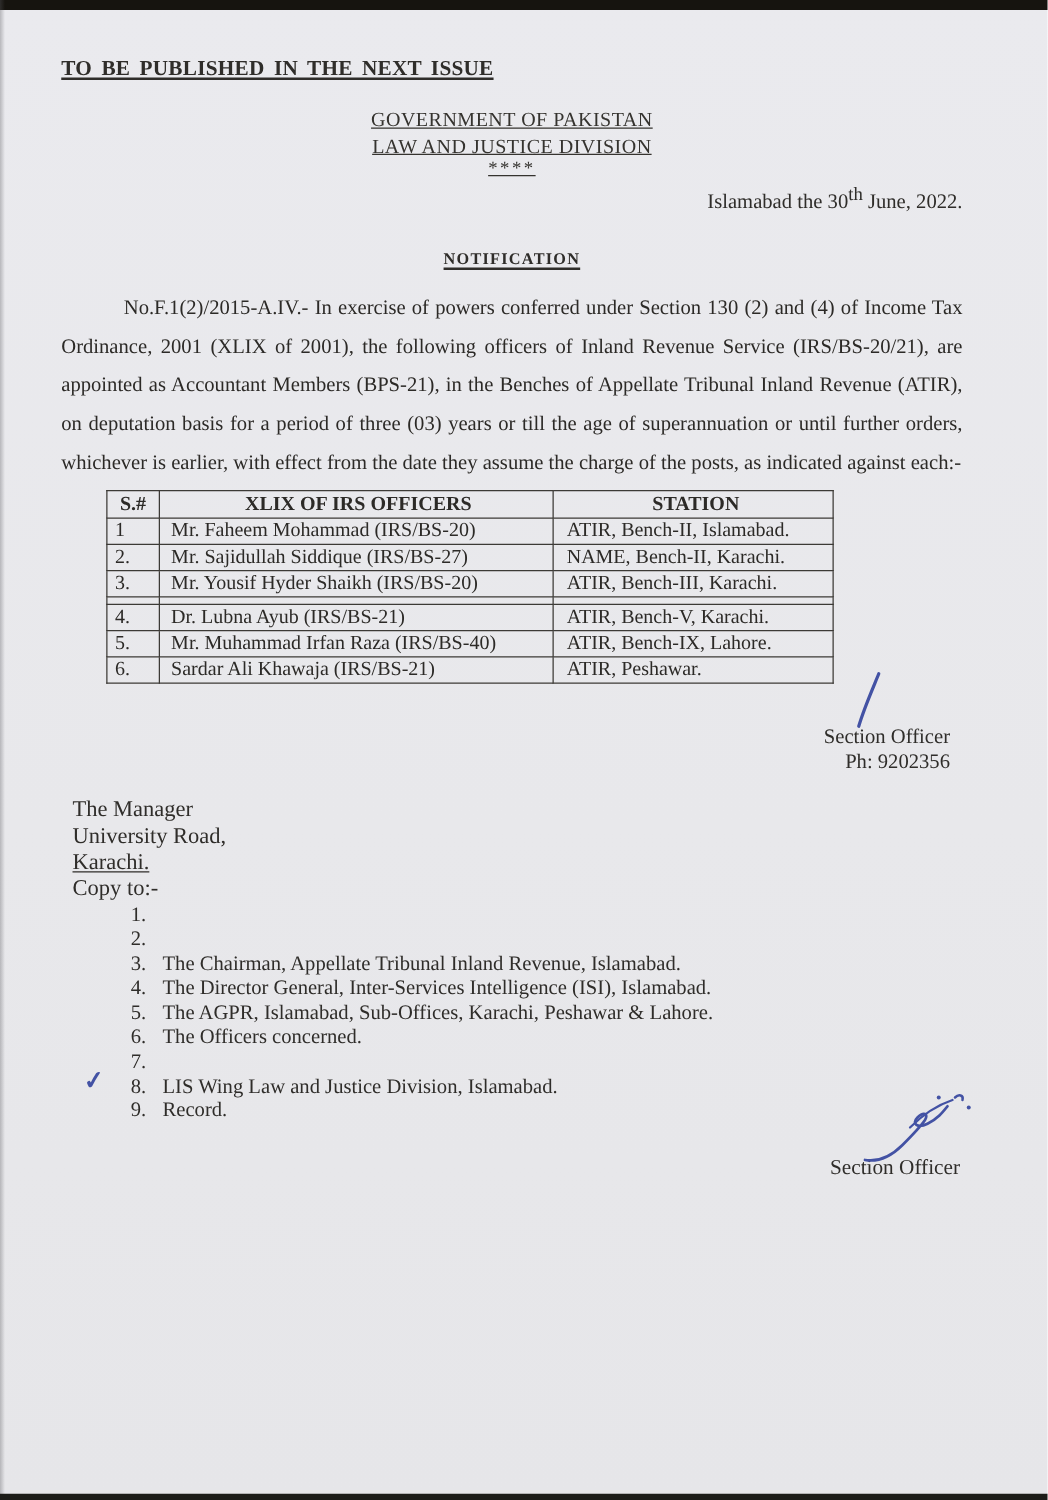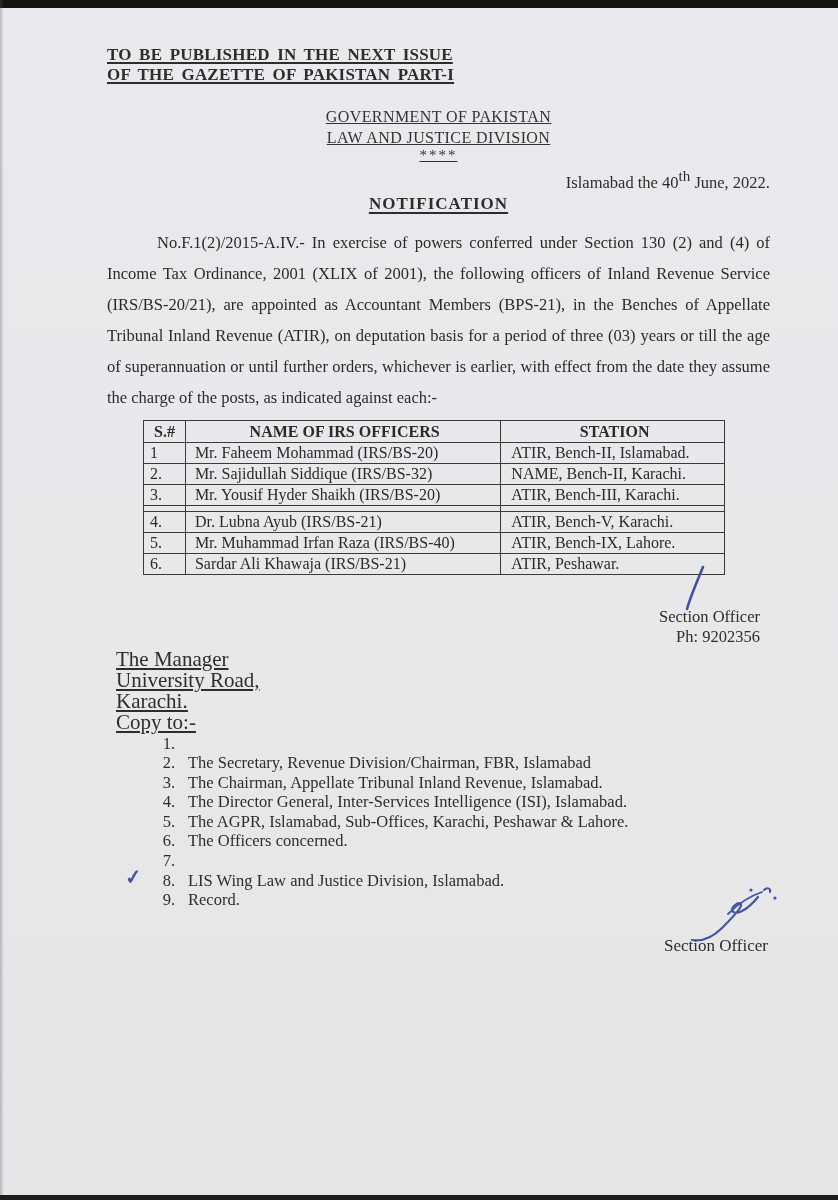--- a/index.html
+++ b/index.html
@@ -18,36 +18,36 @@
   .scan-band-bottom {
     position: absolute; bottom: 0; left: 0; width: 100%; height: 5px;
     background: #1c1c18;
   }
   .scan-edge-left {
     position: absolute; top: 0; left: 0; width: 4px; height: 100%;
     background: linear-gradient(90deg, rgba(90,90,95,.35), rgba(90,90,95,0));
   }
   .content {
     position: relative;
-    padding: 45px 68px 0 107px; 
+    padding: 45px 68px 0 49px; 
     font-size: 16.5px;
   }
   .publish-notice { font-weight: bold; font-size: 17px; line-height: 20px; word-spacing: 3px; letter-spacing: .2px; }
   .publish-notice .u {
     text-decoration: underline;
     text-decoration-thickness: 2px;
     text-underline-offset: 2px;
     display: inline-block;
   }
   .org-block { margin-top: 21px; text-align: center; font-size: 16px; line-height: 21px; letter-spacing: .4px; color: #35332f; text-decoration: underline; }
   .org-stars { font-size: 15px; line-height: 14px; letter-spacing: 2px; }
   .date-line { margin-top: 4px; text-align: right; font-size: 16.5px; line-height: 20px; }
   .date-line sup { font-size: 15px; }
   .notification-heading {
-    text-align: center; font-weight: bold; font-size: 17px; line-height: 22px;
+    margin-top: 24px; text-align: center; font-weight: bold; font-size: 13px; line-height: 22px;
     letter-spacing: 1px;
   }
   .notification-heading .u { text-decoration: underline; text-decoration-thickness: 2px; text-underline-offset: 3px; }
   .body-paragraph {
     margin-top: 12px;
     text-align: justify;
     text-indent: 50px;
     line-height: 31px;
     color: #2c2a27;
   }
@@ -73,21 +73,21 @@
   .signature-top {
     position: relative;
     margin-top: 32px;
     margin-right: 10px;
     text-align: right;
     line-height: 20px;
     font-size: 16.5px;
   }
   .signature-top .sig-name { font-weight: bold; }
   .pen-slash { position: absolute; right: 52px; top: -42px; }
-  .addressee { margin-top: 2px; margin-left: 9px; line-height: 21px; font-size: 21px; text-decoration: underline; }
+  .addressee { margin-top: 18px; margin-left: 9px; line-height: 21px; font-size: 18px; }
   .addressee .u { text-decoration: underline; text-underline-offset: 2px; }
   .copy-list { margin-top: 1px; margin-left: 42px; font-size: 16.5px; }
   .copy-item { display: flex; line-height: 19.6px; position: relative; }
   .copy-item .num { width: 26px; text-align: right; flex: 0 0 26px; }
   .copy-item .txt { margin-left: 13px; }
   .check-icon {
     position: absolute; left: -24px; top: -3px;
     color: #4352a4; font-size: 20px; font-weight: bold;
     transform: rotate(-6deg);
   }
@@ -104,55 +104,54 @@
 </head>
 <body>
 
 <div class="scan-band-top"></div>
 <div class="scan-edge-left"></div>
 
 <div class="content">
 
   <div class="publish-notice">
     <span class="u">TO  BE  PUBLISHED  IN THE NEXT ISSUE</span><br>
-    <span class="u">OF THE GAZETTE OF PAKISTAN PART-I</span>
   </div>
 
   <div class="org-block">
     <div>GOVERNMENT OF PAKISTAN</div>
     <div>LAW AND JUSTICE DIVISION</div>
     <div class="org-stars">****</div>
   </div>
 
-  <div class="date-line"><span>Islamabad the 40</span><sup>th</sup><span> June, 2022.</span></div>
+  <div class="date-line"><span>Islamabad the 30</span><sup>th</sup><span> June, 2022.</span></div>
 
   <div class="notification-heading">
     <span class="u">NOTIFICATION</span>
   </div>
 
   <p class="body-paragraph">No.F.1(2)/2015-A.IV.- In exercise of powers conferred under Section 130 (2) and (4) of Income Tax Ordinance, 2001 (XLIX of 2001), the following officers of Inland Revenue Service (IRS/BS-20/21), are appointed as Accountant Members (BPS-21), in the Benches of Appellate Tribunal Inland Revenue (ATIR), on deputation basis for a period of three (03) years or till the age of superannuation or until further orders, whichever is earlier, with effect from the date they assume the charge of the posts, as indicated against each:-</p>
 
   <div class="officers-table-wrap">
     <table class="officers">
       <thead>
         <tr>
           <th class="col-sn">S.#</th>
-          <th class="col-name">NAME OF IRS OFFICERS</th>
+          <th class="col-name">XLIX OF IRS OFFICERS</th>
           <th class="col-station">STATION</th>
         </tr>
       </thead>
       <tbody>
         <tr>
           <td class="col-sn">1</td>
           <td class="col-name">Mr. Faheem Mohammad (IRS/BS-20)</td>
           <td class="col-station">ATIR, Bench-II, Islamabad.</td>
         </tr>
         <tr>
           <td class="col-sn">2.</td>
-          <td class="col-name">Mr. Sajidullah Siddique (IRS/BS-32)</td>
+          <td class="col-name">Mr. Sajidullah Siddique (IRS/BS-27)</td>
           <td class="col-station">NAME, Bench-II, Karachi.</td>
         </tr>
         <tr>
           <td class="col-sn">3.</td>
           <td class="col-name">Mr. Yousif Hyder Shaikh (IRS/BS-20)</td>
           <td class="col-station">ATIR, Bench-III, Karachi.</td>
         </tr>
         <tr class="spacer">
           <td></td>
             <td></td>
@@ -193,21 +192,20 @@
     <div class="u">Karachi.</div>
     <div>Copy to:-</div>
   </div>
 
   <div class="copy-list">
     <div class="copy-item">
         <span class="num">1.</span>
       </div>
     <div class="copy-item">
         <span class="num">2.</span>
-        <span class="txt">The Secretary, Revenue Division/Chairman, FBR, Islamabad</span>
       </div>
     <div class="copy-item">
         <span class="num">3.</span>
         <span class="txt">The Chairman, Appellate Tribunal Inland Revenue, Islamabad.</span>
       </div>
     <div class="copy-item">
         <span class="num">4.</span>
         <span class="txt">The Director General, Inter-Services Intelligence (ISI), Islamabad.</span>
       </div>
     <div class="copy-item">

